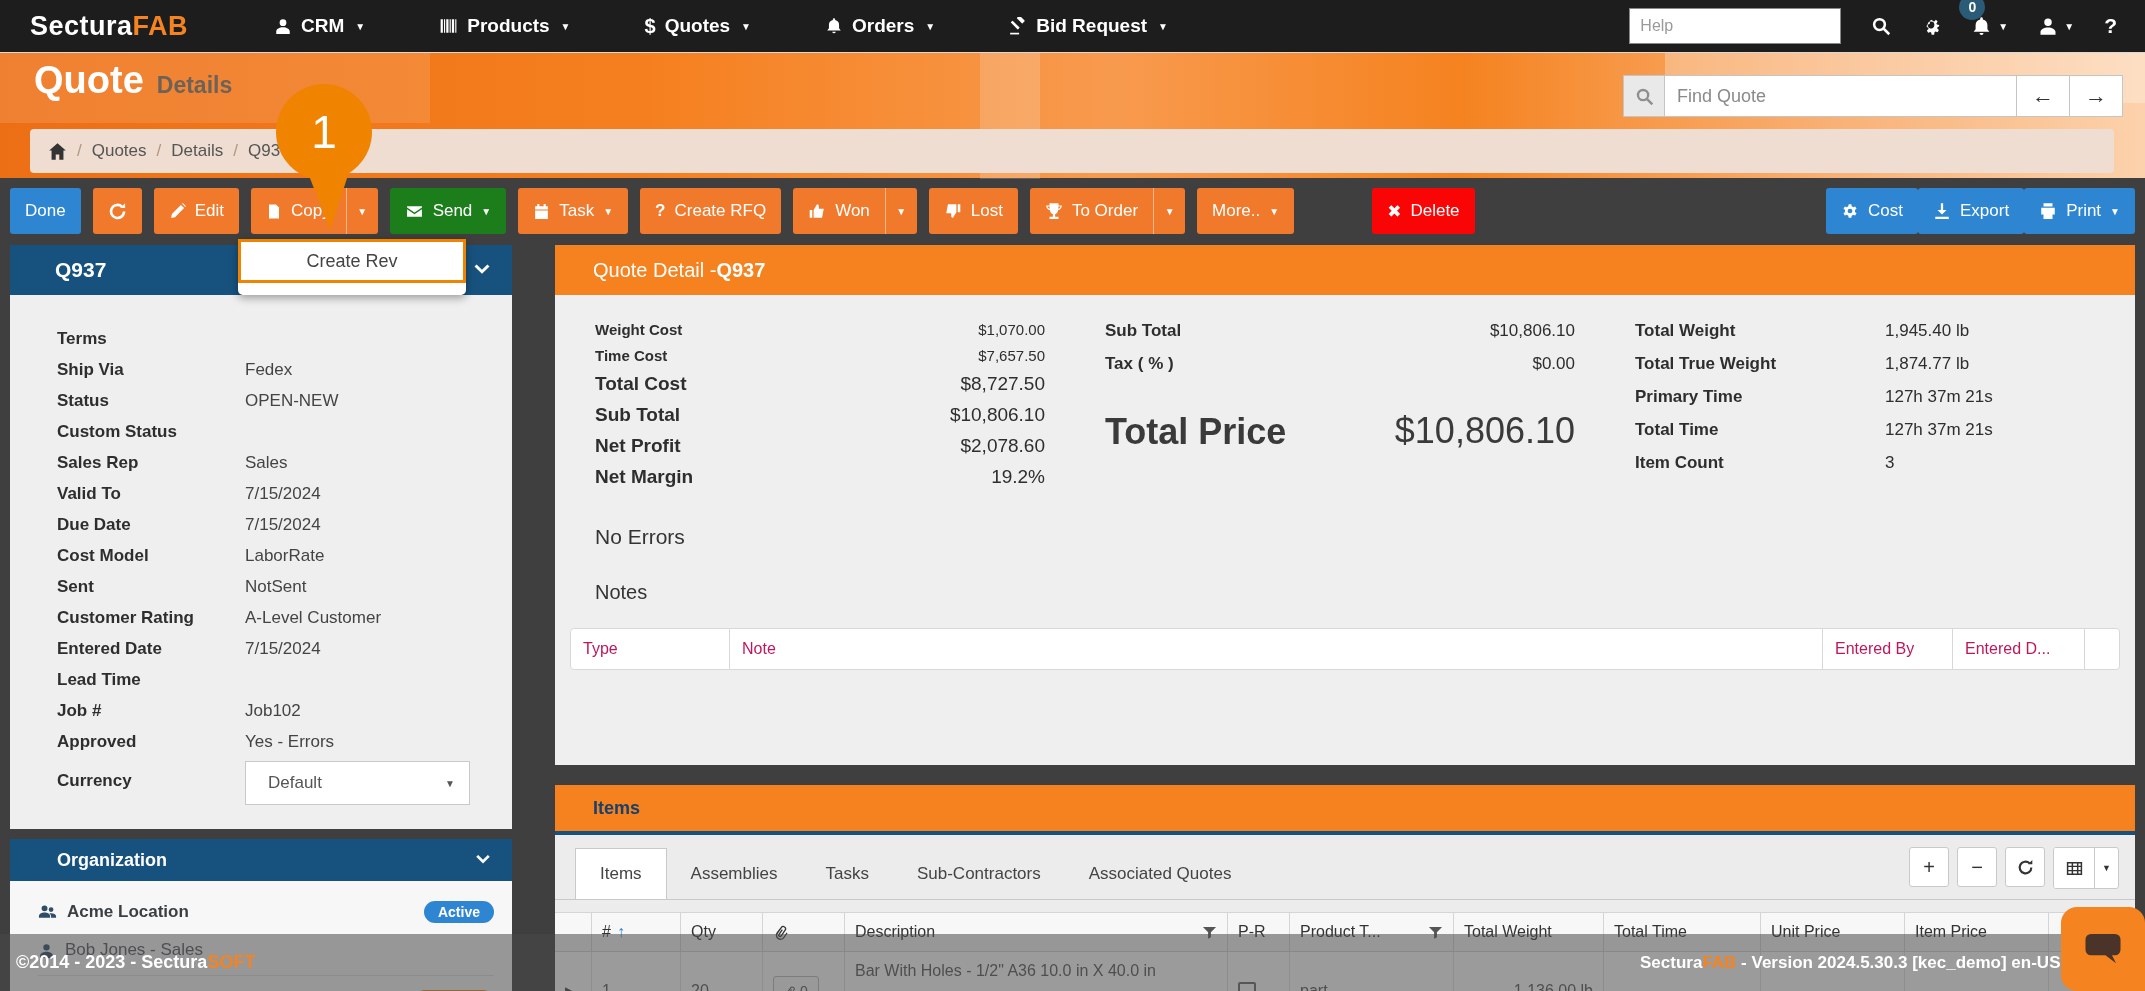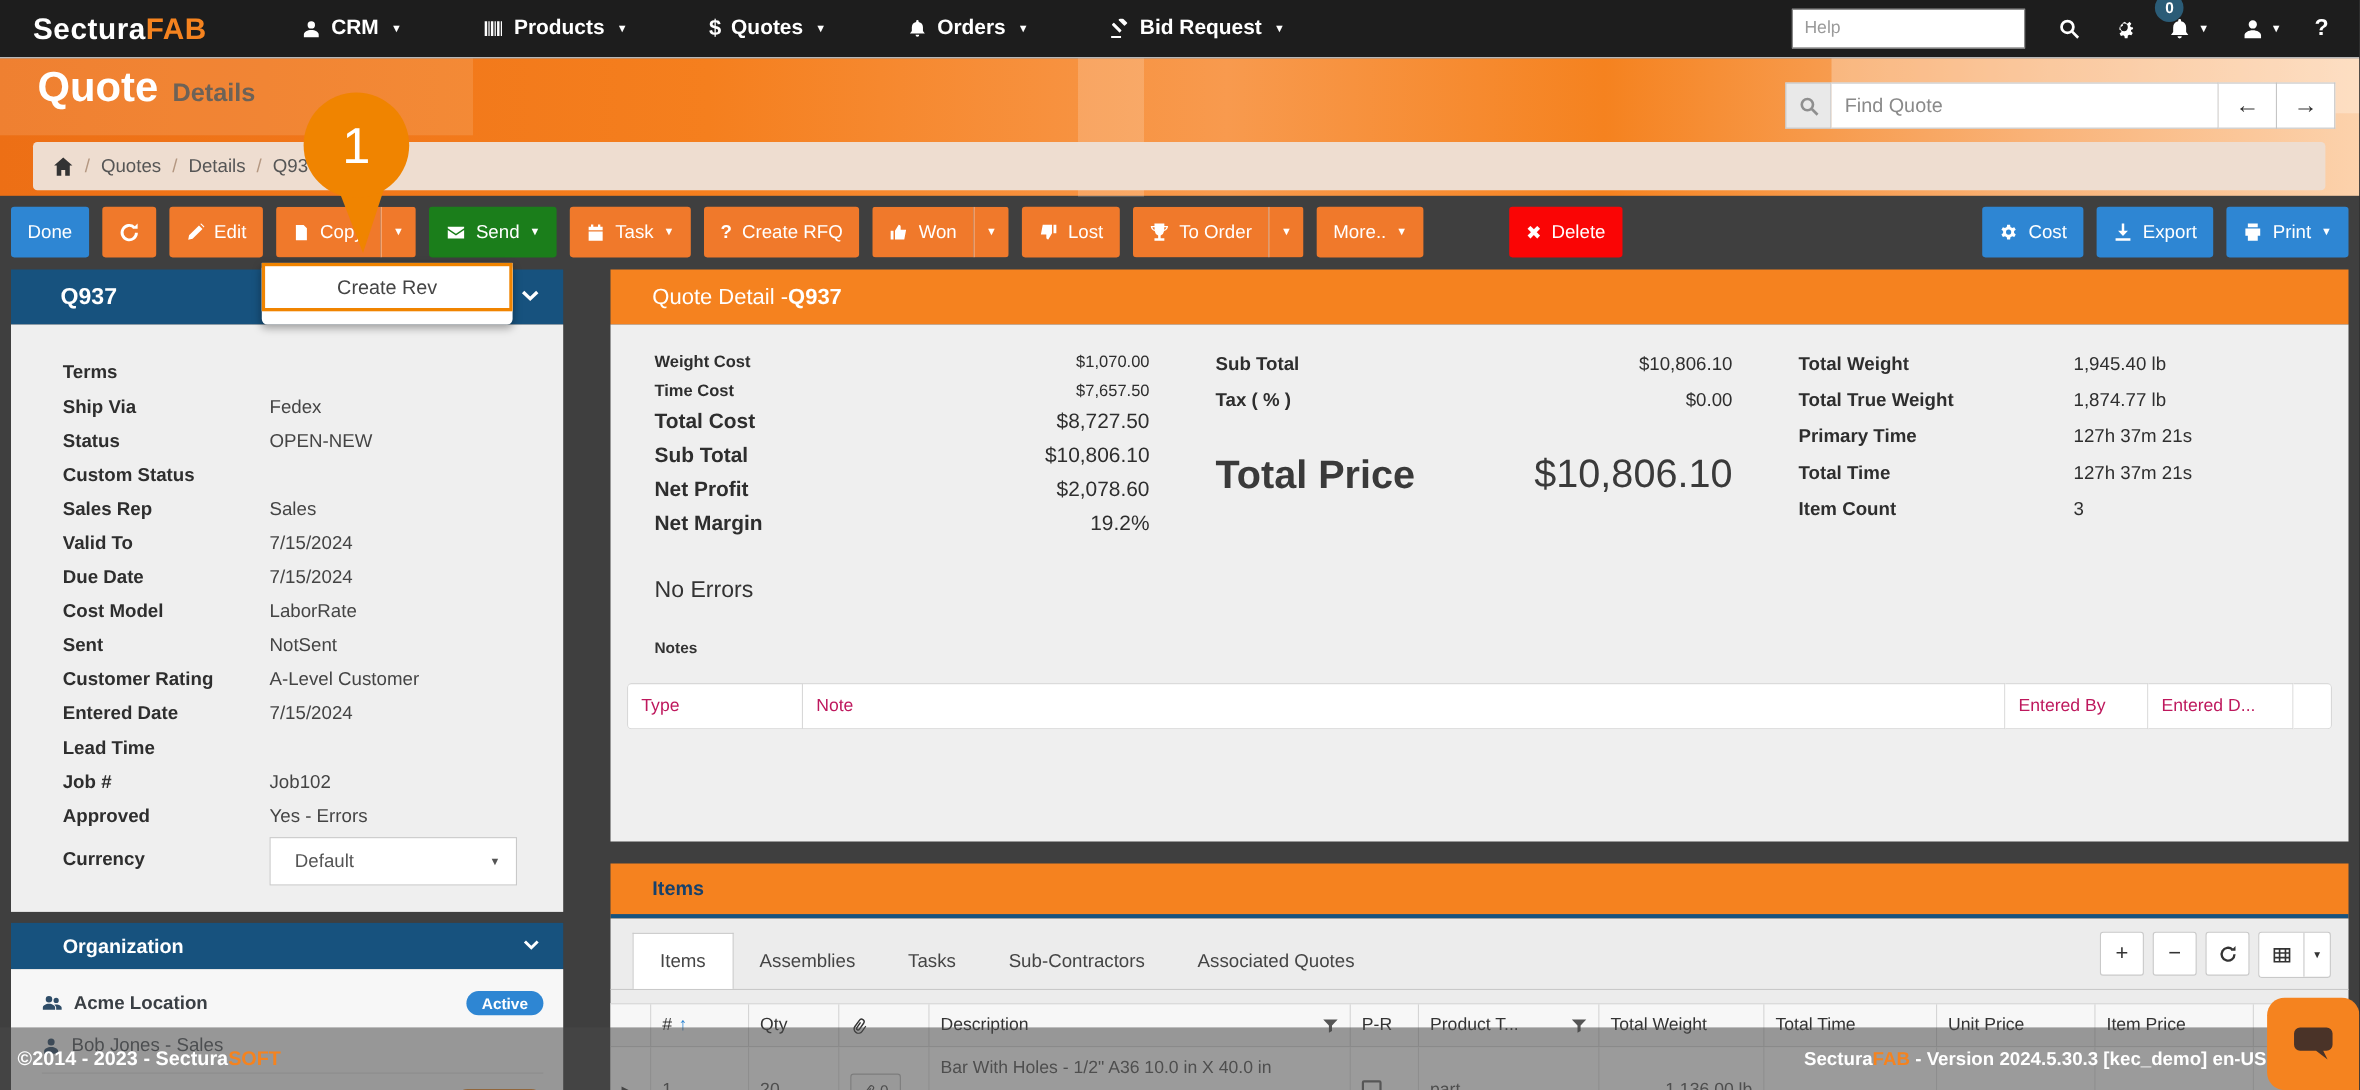--- a/index.html
+++ b/index.html
@@ -64,21 +64,21 @@
   .orange { background:#f0792b; }
   .blue   { background:#2e86d3; }
   .green  { background:#1b7e1b; }
   .red    { background:#fa0505; }
   .split { display:flex; border-radius:3px; overflow:hidden; }
   .split .tbtn { border-radius:0; }
   .split .caret-part { display:grid; place-items:center; width:32px; color:#fff; font-size:10px;
     border-left:1px solid rgba(255,255,255,.45); cursor:pointer; }
   .caret { font-size:10px; }
   .del-gap { margin-left:66px; }
-  .right-cluster { margin-left:auto; display:flex; gap:12px;padding-left:14px; }
+  .right-cluster { margin-left:auto; display:flex; gap:0;padding-left:14px; }
 
   
   .copy-menu { position:absolute; left:238px; top:239px; width:228px; height:56px; background:#fff;
     border-radius:5px; box-shadow:0 3px 8px rgba(0,0,0,.35); z-index:45; }
   .copy-menu-item { height:44px; border:3px solid #f08400; background:#fff; display:grid; place-items:center;
     font-size:18px; color:#444; cursor:pointer; }
 
   
   .sidebar { position:absolute; left:10px; top:245px; width:502px; }
   .panel-head { height:50px; background:#17527e; color:#fff; display:flex; align-items:center;
@@ -122,21 +122,21 @@
   .colB .lab { font-weight:bold; }
   .tp-wrap { display:flex; margin-top:34px;align-items:flex-end; }
   .tp-label { font-size:36px; font-weight:bold; color:#3a3a3a; }
   .tp-value { width:205px; margin-left:auto; font-size:36px; color:#3a3a3a; text-align:right;
     word-break:break-all; line-height:1.25; }
   .colC { width:500px; margin-left:60px; }
   .colC .r { display:flex; margin-bottom:13px; font-size:17px; color:#2e2e2e; }
   .colC .lab { width:250px; font-weight:bold; flex:none; }
   .entered { margin-top:26px; font-size:30px; color:#8f8f8f; }
   .noerrors { margin-top:28px; font-size:21px; color:#333; }
-  .notes-t { margin-top:32px; font-size:14px; font-weight:bold; color:#333; }
+  .notes-t { margin-top:32px; font-size:20px; font-weight:normal; color:#333; }
   .notes-table { display:flex; margin:24px 15px 0 -25px; height:42px; border-radius:4px; overflow:hidden; }
   .ncell { background:#fff; border:1px solid #d8d8d8; border-left:none; display:flex; align-items:center;
     padding-left:12px; font-size:16px; color:#be185d; }
   .ncell:first-child { border-left:1px solid #d8d8d8; border-radius:4px 0 0 4px; }
   .ncell.end { border-radius:0 4px 4px 0; }
   .nc-type { width:160px; } .nc-note { flex:1; } .nc-by { width:130px; } .nc-date { width:132px; } .nc-x { width:35px; }
 
   
   .items-panel { margin-top:20px; }
   .items-head { height:50px; background:#f5821f; border-bottom:4px solid #17527e; color:#17416b;

